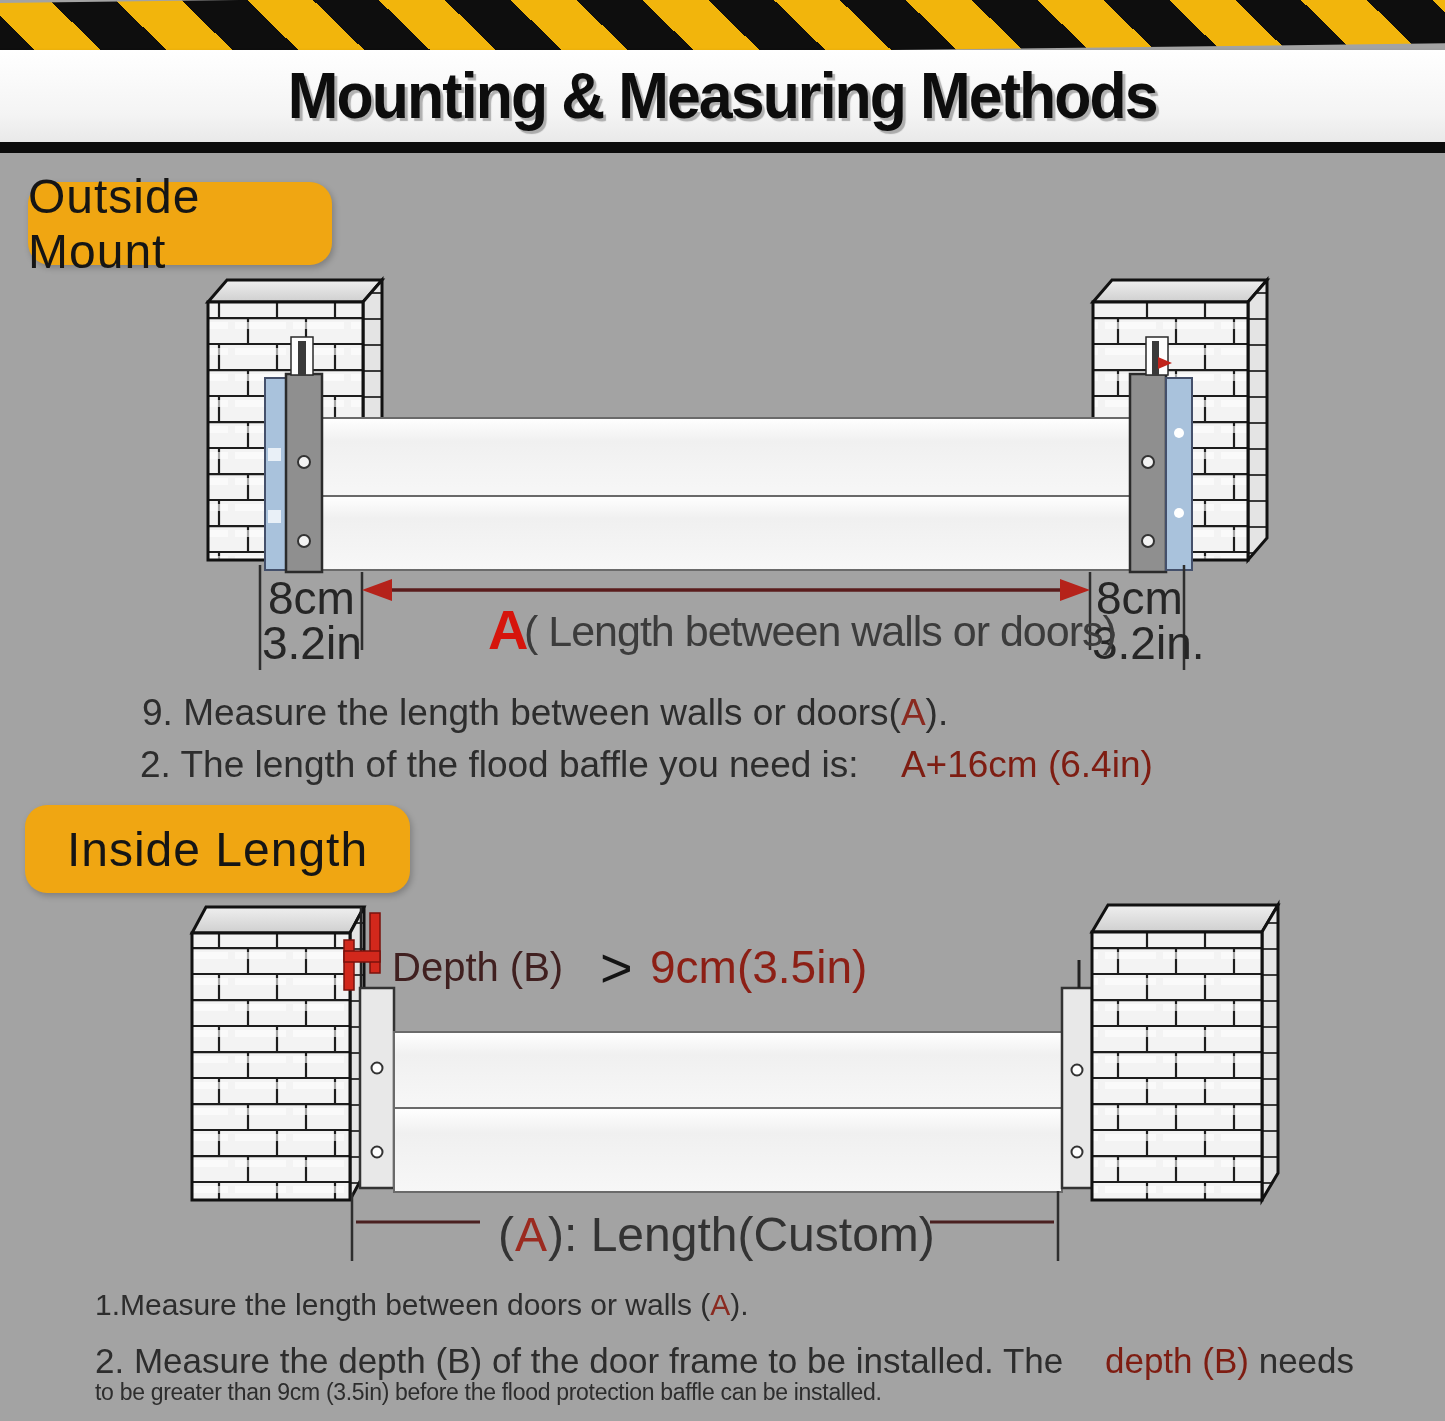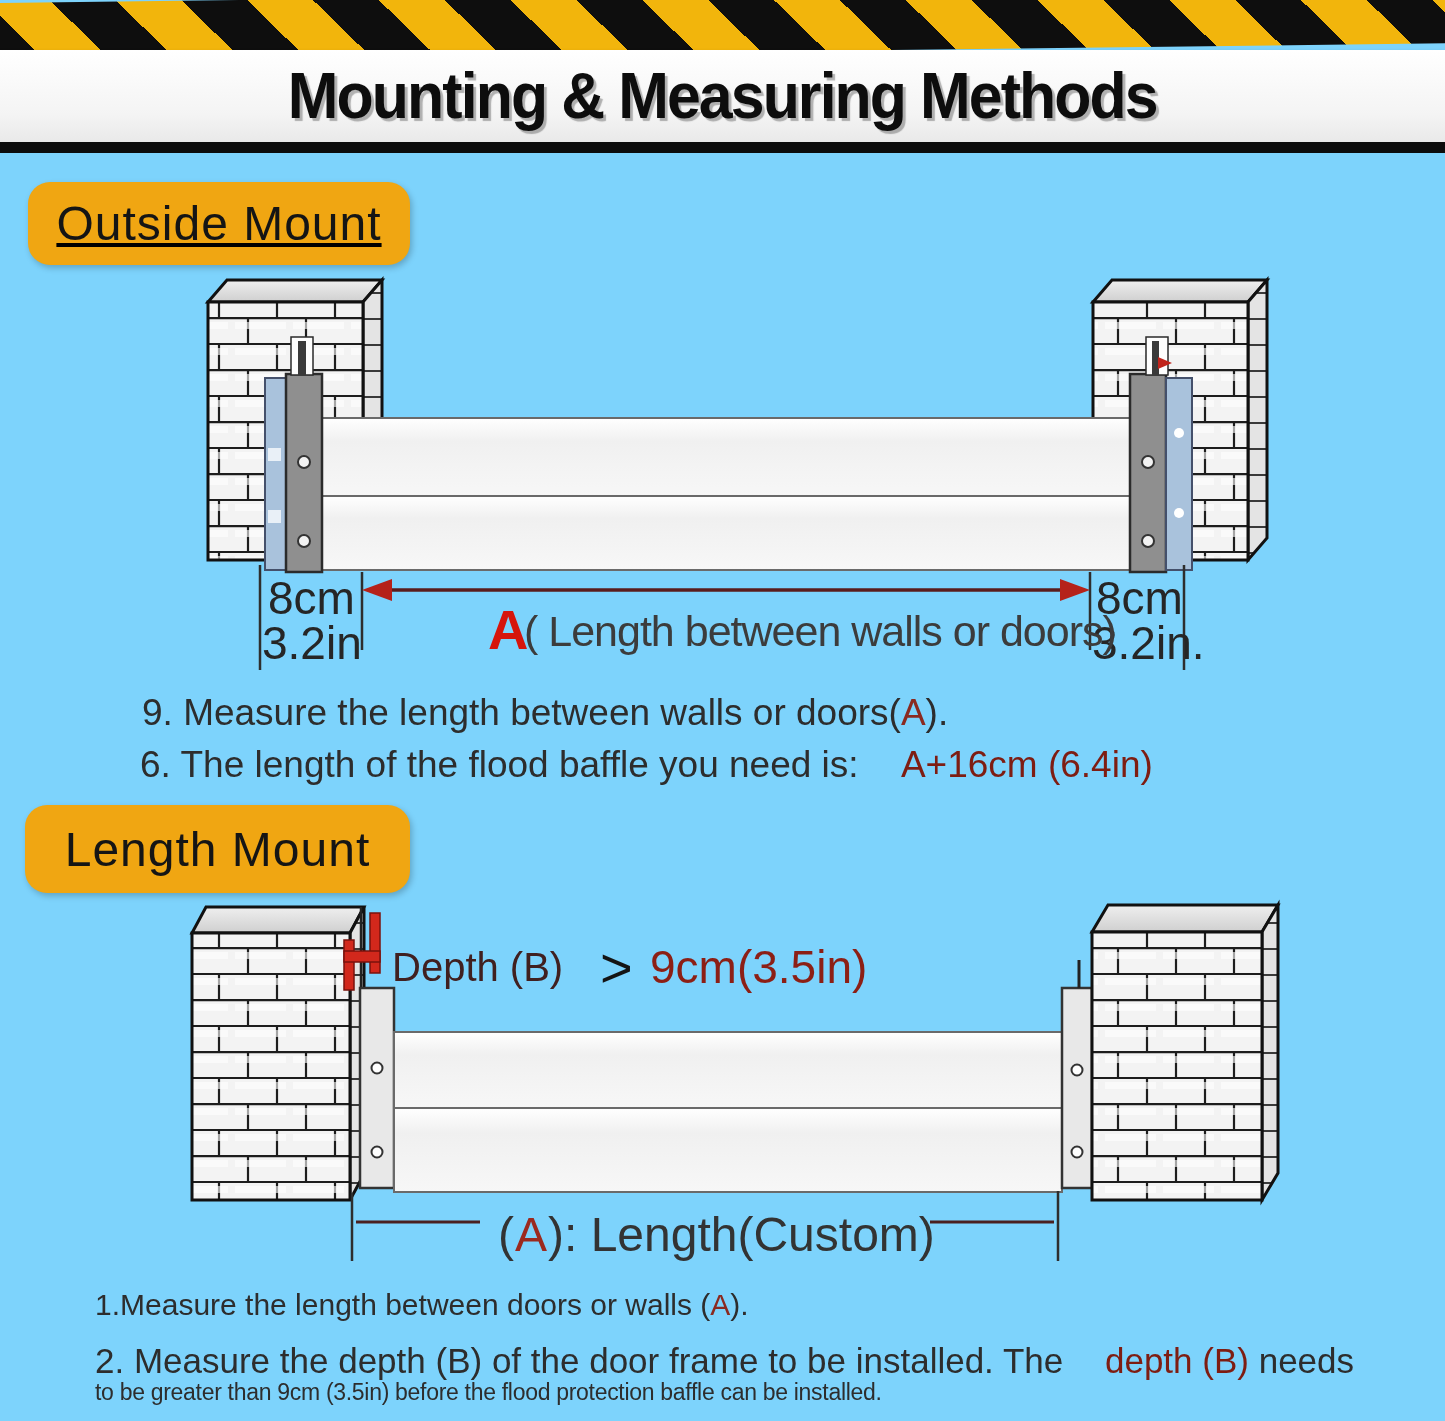--- a/index.html
+++ b/index.html
@@ -1,16 +1,16 @@
 <!DOCTYPE html>
 <html><head>
 <meta charset="utf-8">
 <style>
   html,body{margin:0;padding:0;background:#fff;}
-  .page{position:relative;width:1445px;height:1421px;background:#7dd3fc;overflow:hidden;
+  .page{position:relative;width:1445px;height:1421px;background:#a3a3a3;overflow:hidden;
         font-family:"Liberation Sans",sans-serif;}
 
   
   .banner{position:absolute;top:0;left:0;width:1445px;height:158px;overflow:hidden;}
   .stripes{position:absolute;top:-6px;left:-20px;width:1500px;height:58px;
            background:repeating-linear-gradient(45deg,#0e0e0e 0 46px,#f2b50c 46px 92px);
            transform:rotate(-0.7deg);}
   .title-band{position:absolute;top:50px;left:0;width:1445px;height:92px;
               background:linear-gradient(180deg,#ffffff 0%,#f4f4f4 70%,#e9e9e9 100%);
               display:flex;align-items:center;justify-content:center;
@@ -18,21 +18,21 @@
   .title{margin:0;font-size:64px;font-weight:700;letter-spacing:-2px;color:#0d0d0d;
          transform:scaleX(.95);white-space:nowrap;
          text-shadow:3px 3px 1px rgba(90,90,90,.45);}
   .black-bar{position:absolute;top:142px;left:0;width:1445px;height:11px;background:#0c0c0c;}
 
   
   .badge{position:absolute;background:#f0a612;border-radius:22px;
          display:flex;align-items:center;justify-content:center;
          box-shadow:2px 3px 6px rgba(0,0,0,.22);}
   .badge span{font-size:48px;color:#151515;letter-spacing:1px;}
-  .badge-outside{left:28px;top:182px;width:382px;height:83px;text-decoration:underline;}
+  .badge-outside{left:28px;top:182px;width:304px;height:83px;}
   .badge-inside{left:25px;top:805px;width:385px;height:88px;}
 
   
   .diagram{position:absolute;left:0;width:1445px;display:block;}
   .d1{top:265px;height:410px;}
   .d2{top:895px;height:390px;}
 
   text{font-family:"Liberation Sans",sans-serif;}
   .meas{font-size:46px;fill:#262626;}
   .spanlabel{font-size:43px;fill:#3c3c3c;letter-spacing:-1px;}
@@ -154,25 +154,25 @@
     <text class="meas" x="1096" y="349">8cm</text>
     <text class="meas" x="1092" y="394">3.2in.</text>
     <text class="bigA" x="488" y="384">A</text>
     <text class="spanlabel" x="524" y="381">( Length between walls or doors)</text>
   </svg>
 
   <div class="step step-o1">
     <span>9. Measure the length between walls or doors(</span><span class="hl-soft">A</span><span>).</span>
   </div>
   <div class="step step-o2">
-    <span>6. The length of the flood baffle you need is: </span><span class="hl">A+16cm (6.4in)</span>
+    <span>2. The length of the flood baffle you need is: </span><span class="hl">A+16cm (6.4in)</span>
   </div>
 
   <div class="badge badge-inside">
-    <span>Length Mount</span>
+    <span>Inside Length</span>
   </div>
 
   <svg class="diagram d2" viewBox="0 0 1445 390">
     <g>
       <polygon points="192,38 350,38 364,12 206,12" fill="url(#topG)" stroke="#111" stroke-width="3"></polygon>
       <polygon points="350,38 364,12 364,279 350,305" fill="url(#sideP)" stroke="#111" stroke-width="3"></polygon>
       <rect x="192" y="38" width="158" height="267" fill="url(#brickP)" stroke="#111" stroke-width="3"></rect>
     </g>
 
     <g>

